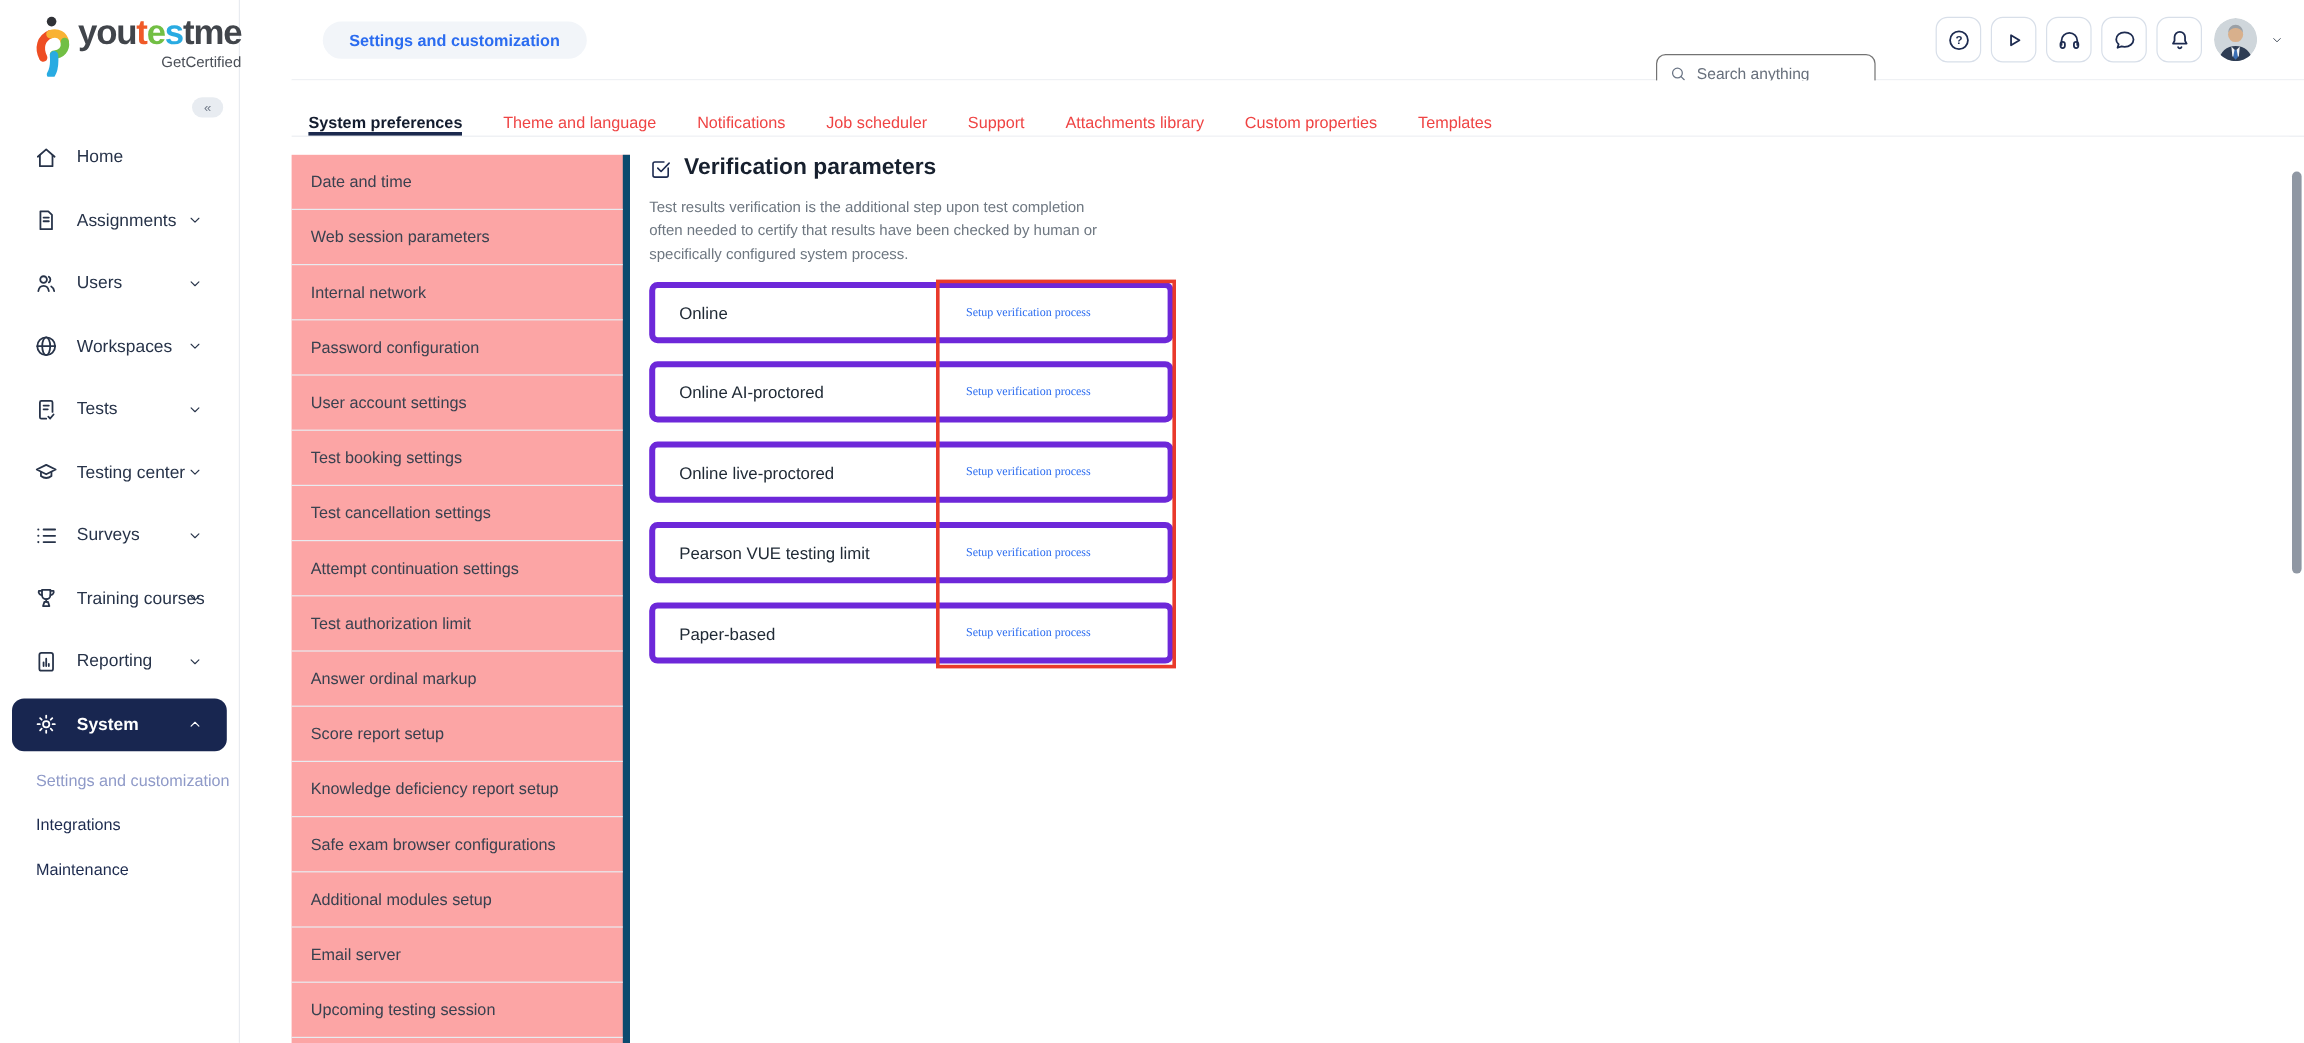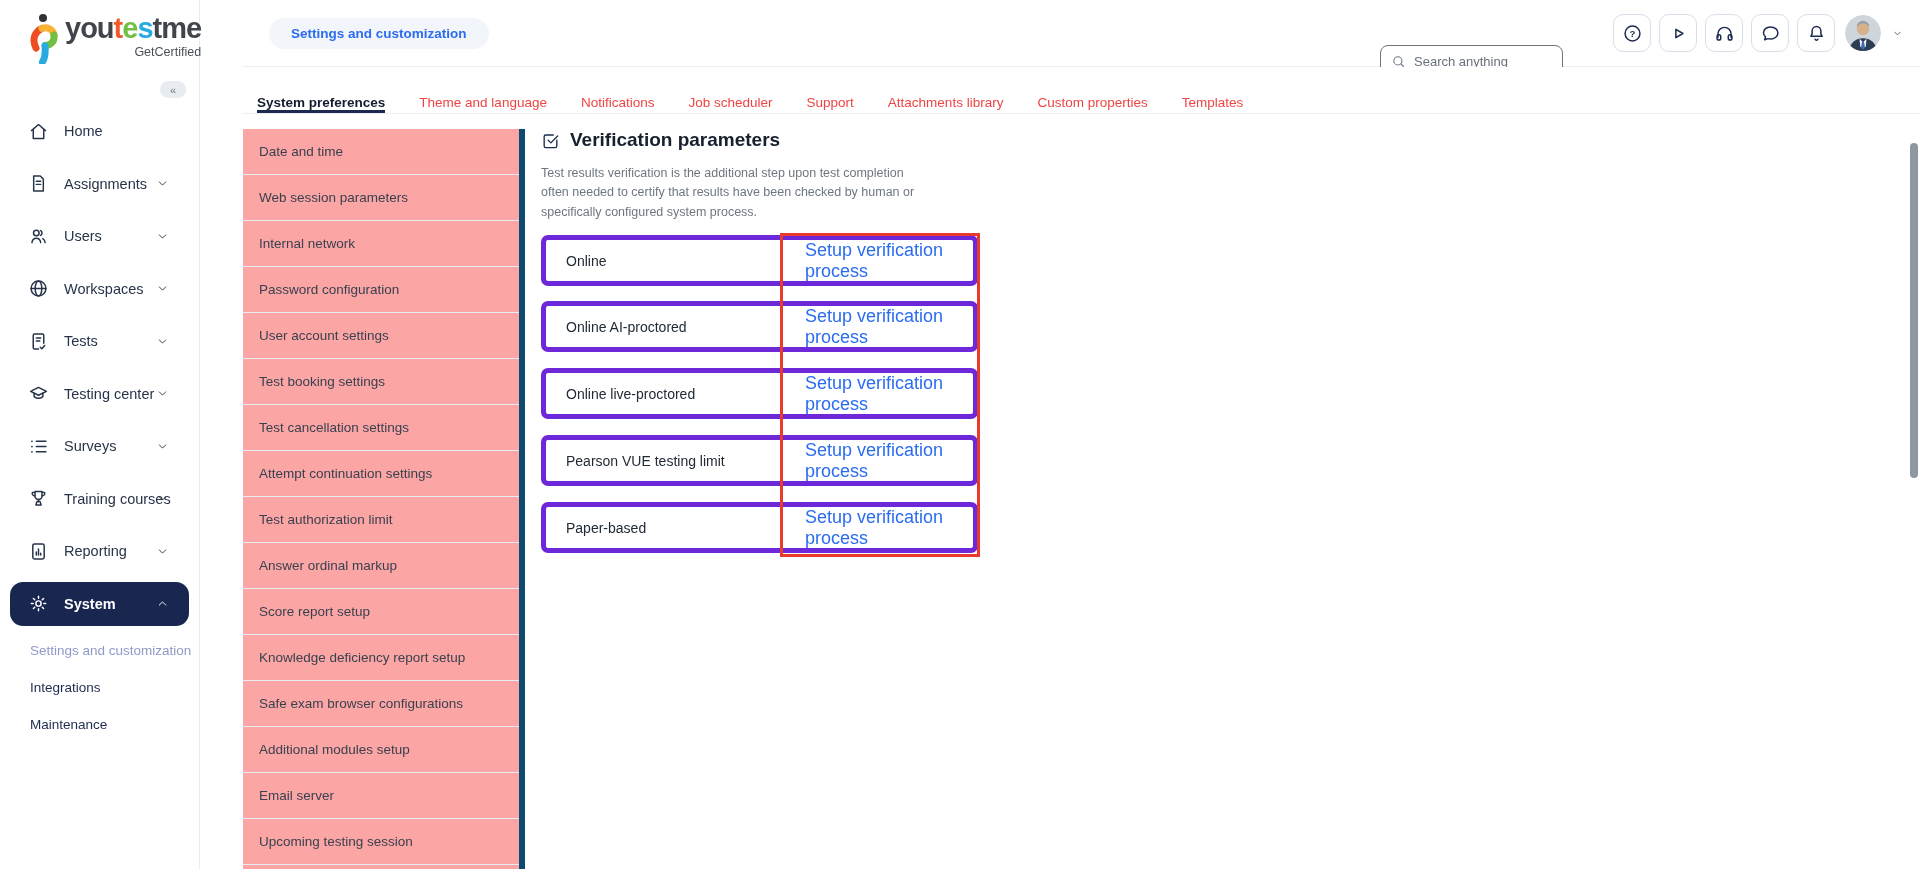--- a/index.html
+++ b/index.html
@@ -15,21 +15,21 @@
   .seg0,.seg4 { color:#41454b; } .seg1 { color:#f05a28; } .seg2 { color:#72bf44; } .seg3 { color:#29abe2; }
   .logo-sub { font-size:12.5px; color:#4a4f57; margin-top:0px; }
   .collapse-btn { position:absolute; top:81px; right:13px; width:26px; height:17px; background:#e8ecf1; border-radius:9px;
                   color:#6f7987; font-size:11px; display:flex; align-items:center; justify-content:center; cursor:pointer; }
   .nav { position:absolute; top:109px; left:0; right:0; }
   .nav-item { height:44px; margin:8.5px 10px 0 10px; padding:0 10px 0 18px; display:flex; align-items:center;
               border-radius:10px; color:#273349; font-size:14.5px; position:relative; cursor:pointer; }
   .nav-item:first-child { margin-top:0; }
   .nav-item .nico { width:21px; height:21px; margin-right:15px; flex:0 0 auto; }
   .nav-item .chev { position:absolute; right:20px; width:13px; height:13px; }
-  .nav-item.active { background:#182650; color:#fff; font-weight:700;border-radius:13px; }
+  .nav-item.active { background:#182650; color:#fff; font-weight:700; }
   .sub-nav { margin-top:6px; }
   .sub-item { height:37px; display:flex; align-items:center; padding-left:30px; font-size:13.5px; color:#1d2b4f; cursor:pointer; }
   .sub-item.active { color:#8f9ac8; }
 
   
   .topbar { position:absolute; left:243px; top:0; width:1677px; height:67px; background:#fff; border-bottom:1px solid #eceef2; }
   .breadcrumb { position:absolute; left:26px; top:18px; height:31px; padding:0 22px; border-radius:16px; background:#f2f5f9;
                 color:#2b6cf0; font-size:13.5px; font-weight:600; display:flex; align-items:center; }
   .search { position:absolute; right:357px; top:15px; width:183px; height:32px; border:1px solid #737373; border-radius:8px;
             display:flex; align-items:center; padding:0 10px; gap:8px; background:#fff;margin-top:30px; }
@@ -56,21 +56,21 @@
 
   
   .main { position:absolute; left:525px; top:114px; width:1383px; height:755px; background:#fff; }
   .main-header { position:absolute; left:16px; top:15px; display:flex; align-items:center; gap:10px; color:#1d2b50; }
   .main-header svg { width:19px; height:19px; }
   .main-title { font-size:19px; font-weight:700; color:#17202e; }
   .main-desc { position:absolute; left:16px; top:50px; width:384px; font-size:12.5px; line-height:1.55; color:#6e7781; }
   .card { position:absolute; left:16px; width:437px; height:51px; border:5px solid #6d28d9; border-radius:7px; background:#fff; }
   .card .label { position:absolute; left:20px; top:0; height:100%; display:flex; align-items:center; font-size:14px; color:#212b36; }
   .card .action { position:absolute; left:259px; top:0; height:100%; display:flex; align-items:center;
-                  font-size:18px; color:#2b6cf0; cursor:pointer; text-decoration:none; }
+                  font-size:10px; color:#2b6cf0; cursor:pointer; text-decoration:none;font-family:Liberation Serif, serif; }
   .annotation { position:absolute; left:255px; top:119px; width:200px; height:324px; border:3px solid #e93a2b; pointer-events:none; }
 
   
   .scroll-thumb { position:absolute; right:2px; top:143px; width:8px; height:335px; background:#8f97a3; border-radius:4px; }
 </style>
 </head>
 <body>
 
 <div class="sidebar">
   <div class="logo-row">

